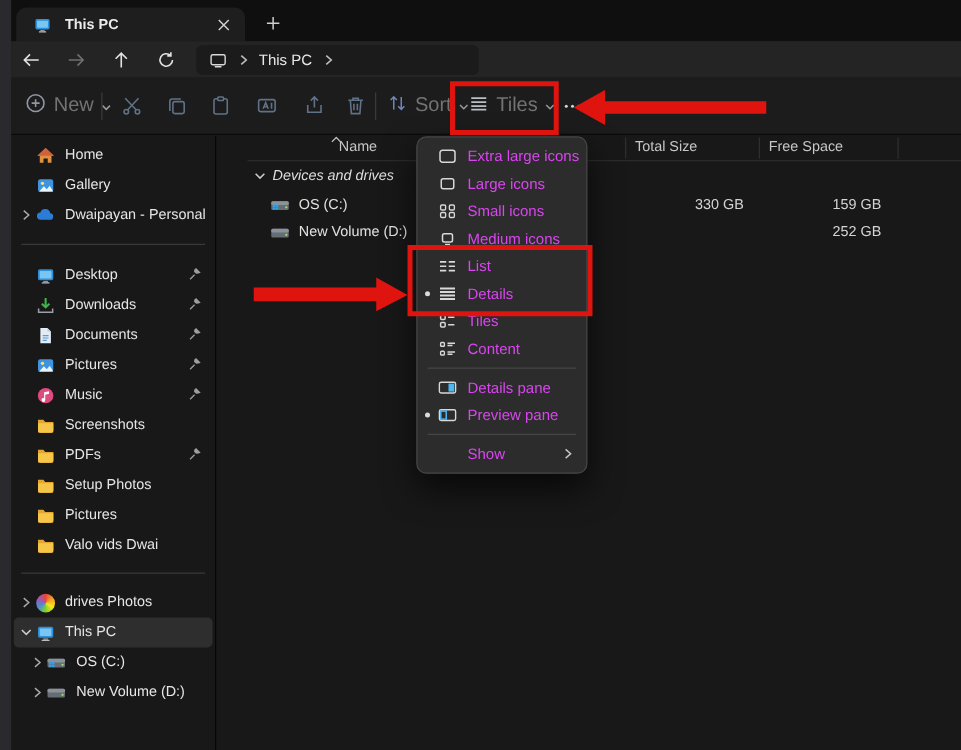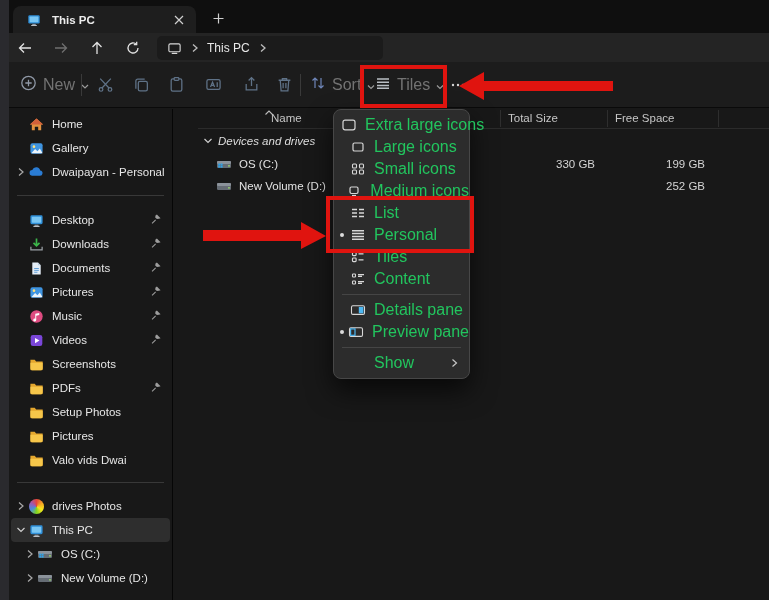--- a/index.html
+++ b/index.html
@@ -75,21 +75,21 @@
   .v-fs{left:409px;width:106px;padding-right:8px;}
 
   
   .vmenu{position:absolute;left:333px;top:109px;width:137px;background:#2c2c2c;
     border:1px solid #474747;border-radius:8px;padding:4px 0;z-index:5;
     box-shadow:0 12px 26px rgba(0,0,0,.65);}
   .mi{height:22px;display:flex;align-items:center;cursor:pointer;}
   .mb{width:15px;padding-left:6px;display:flex;align-items:center;}
   .dot{width:4px;height:4px;border-radius:50%;background:#dcdcdc;}
   .mic{width:16px;height:16px;margin-left:1px;display:flex;align-items:center;justify-content:center;}
-  .mlb{margin-left:8px;font-size:16px;color:#22c55e;white-space:nowrap;}
+  .mlb{margin-left:8px;font-size:12px;color:#d946ef;white-space:nowrap;}
   .msub{margin-left:auto;margin-right:11px;display:flex;}
   .msep{height:1px;background:#454545;margin:4px 8px;}
   .mi-show .mlb{margin-left:25px;}
 
   
   .rb{position:absolute;border:4px solid var(--red);z-index:9;pointer-events:none;}
   .rb-view{left:360px;top:65px;width:87px;height:43px;}
   .rb-menu{left:326px;top:196px;width:148px;height:57px;}
   .anno{position:absolute;left:0;top:0;z-index:10;pointer-events:none;}
 </style>
@@ -386,36 +386,20 @@
       </span>
       <span class="slb">Music</span>
       <span class="pin">
         <svg width="14" height="14" viewBox="0 0 16 16">
             <line x1="3.5" y1="13" x2="7.6" y2="8.9" stroke="#b5b5b5" stroke-width="1.2"></line>
             <path d="M9 2.8l4.2 4.2-2 .8-2.2.3-1.9-1.9.3-2.2z" fill="#b5b5b5"></path>
           </svg>
       </span>
     </div>
 
-    <div class="sit">
-      <span class="exp"></span>
-      <span class="sic">
-        <svg width="15" height="15" viewBox="0 0 16 16">
-            <rect x="1.8" y="2.2" width="12.4" height="11.6" rx="2.4" fill="#7a46d8"></rect>
-            <path d="M6.4 5.2l4.8 2.8-4.8 2.8z" fill="#fff"></path>
-          </svg>
-      </span>
-      <span class="slb">Videos</span>
-      <span class="pin">
-        <svg width="14" height="14" viewBox="0 0 16 16">
-            <line x1="3.5" y1="13" x2="7.6" y2="8.9" stroke="#b5b5b5" stroke-width="1.2"></line>
-            <path d="M9 2.8l4.2 4.2-2 .8-2.2.3-1.9-1.9.3-2.2z" fill="#b5b5b5"></path>
-          </svg>
-      </span>
-    </div>
 
     <div class="sit">
       <span class="exp"></span>
       <span class="sic">
         <svg width="15" height="15" viewBox="0 0 16 16">
             <path d="M1.5 3h4.6l1.5 1.8h7v8.2a1 1 0 0 1-1 1h-11a1 1 0 0 1-1.1-1z" fill="#e3a62e"></path>
             <path d="M1.5 6h13.1v6a2 2 0 0 1-2 2h-9a2 2 0 0 1-2.1-2z" fill="#f6c64a"></path>
           </svg>
       </span>
       <span class="slb">Screenshots</span>
@@ -574,21 +558,21 @@
             <g fill="#2ea3e8">
               <rect x="2.2" y="7.6" width="2" height="2"></rect>
               <rect x="4.6" y="7.6" width="2" height="2"></rect>
               <rect x="2.2" y="10" width="2" height="1.6"></rect>
               <rect x="4.6" y="10" width="2" height="1.6"></rect>
             </g>
           </svg>
       </span>
       <span class="rlb">OS (C:)</span>
       <span class="val v-ts">330 GB</span>
-      <span class="val v-fs">199 GB</span>
+      <span class="val v-fs">159 GB</span>
     </div>
 
     <div class="drow">
       <span class="sic">
         <svg width="16" height="16" viewBox="0 0 16 16">
             <rect x="1" y="5" width="14" height="7" rx="1.2" fill="#666d75"></rect>
             <rect x="1" y="5" width="14" height="3" rx="1.2" fill="#8b929a"></rect>
             <circle cx="13" cy="9.8" r="0.9" fill="#9fe06a"></circle>
           </svg>
       </span>
@@ -649,21 +633,21 @@
     </div>
     <div class="mi">
       <span class="mb">
           <span class="dot"></span>
         </span>
       <span class="mic">
         <svg width="16" height="16" viewBox="0 0 16 16" stroke="#d8d8d8" stroke-width="1.5">
             <path d="M2 3.8h12M2 6.6h12M2 9.4h12M2 12.2h12"></path>
           </svg>
       </span>
-      <span class="mlb">Personal</span>
+      <span class="mlb">Details</span>
     </div>
     <div class="mi">
       <span class="mb"></span>
       <span class="mic">
         <svg width="16" height="16" viewBox="0 0 16 16" stroke="#d8d8d8" stroke-width="1.2" fill="none">
             <rect x="2.5" y="3" width="3.6" height="3.6" rx="0.8"></rect>
             <path d="M8.5 4.8h5M8.5 10.8h5"></path>
             <rect x="2.5" y="9" width="3.6" height="3.6" rx="0.8"></rect>
           </svg>
       </span>

